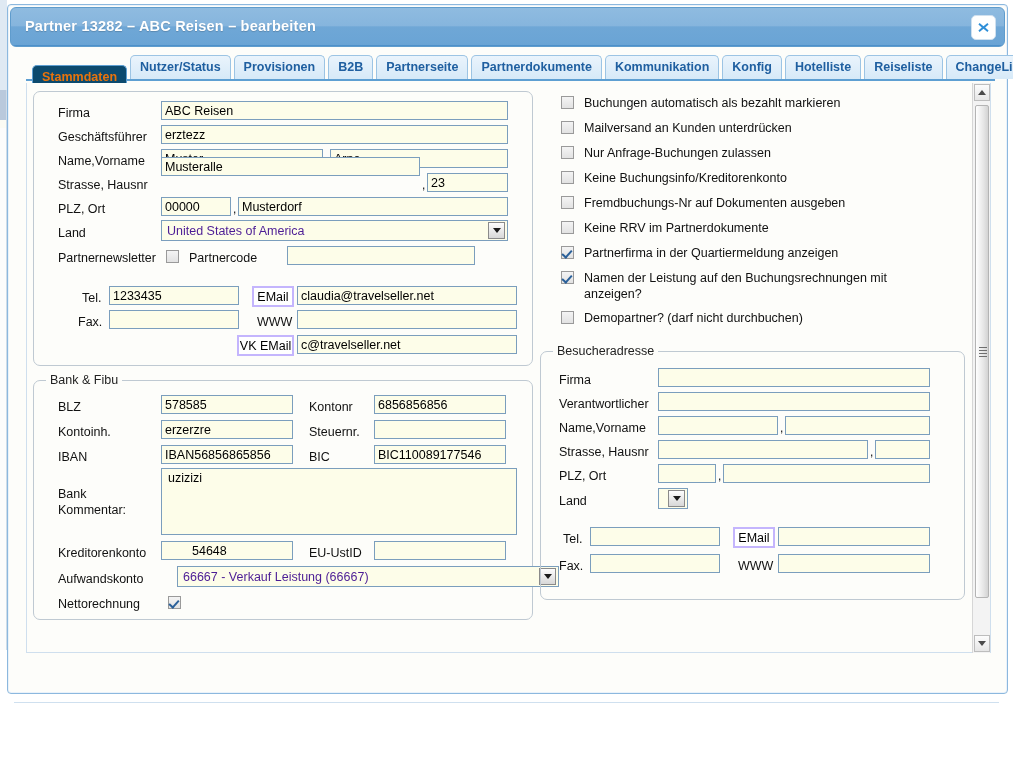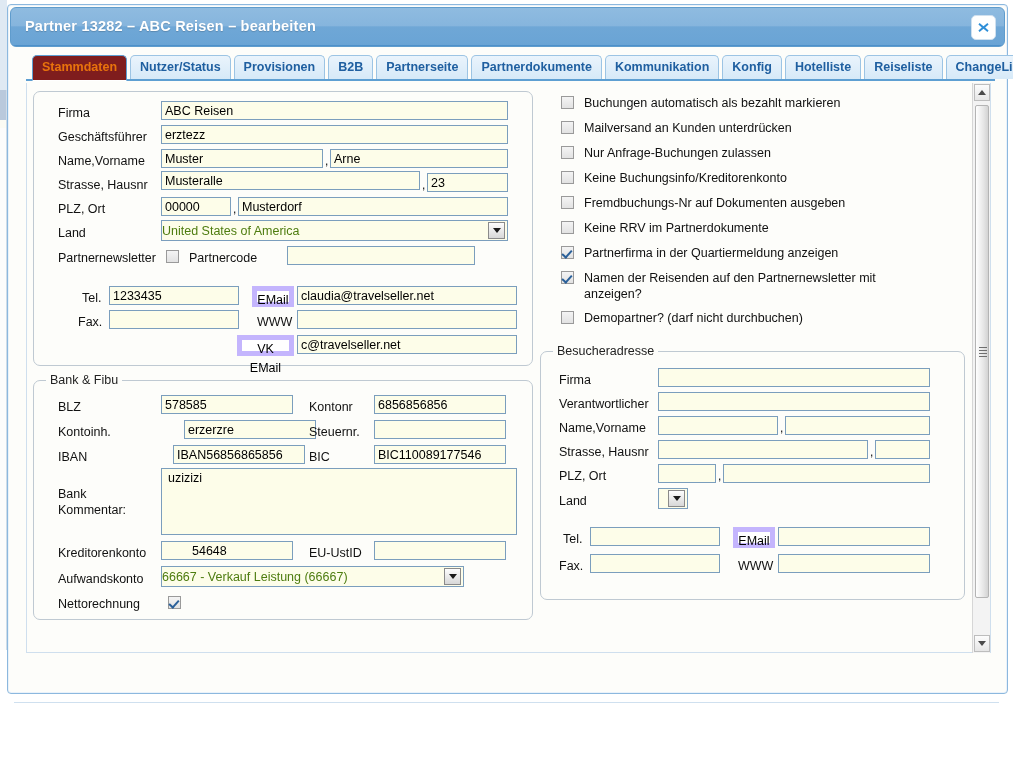--- a/index.html
+++ b/index.html
@@ -77,24 +77,24 @@
     background: linear-gradient(to bottom,#eaf4fc,#d6e9f8);
     border: 1px solid #9cc4e4;
     border-bottom: none;
     border-radius: 5px 5px 0 0;
     line-height: 15px;
     white-space: nowrap;
     cursor: pointer;
   }
   .tab.active {
     color: #e8730c;
-    background: #7f1d1d;
+    background: #0c4a6e;
     border: 1px solid #5e9fd2;
     border-bottom: 1px solid #ffffff;
-    position: relative; top: 2px;
+    position: relative; top: 12px;
     padding-bottom: 5px;
   }
 
   
   .content {
     position: absolute; left: 18px; top: 78px;
     width: 965px; height: 570px;
     background: #fdfdfa;
     border: 1px solid #cfdfee;
     border-top: none;
@@ -143,42 +143,42 @@
 
   .sel-wrap {
     position: absolute;
     background: #fdfde9;
     border: 1px solid #7b9ebd;
     height: 21px;
     display: flex; align-items: center;
     cursor: pointer;
   }
   .sel-text {
-    flex: 1; font-size: 12.5px; color: #4d7c0f;
-    white-space: nowrap; overflow: hidden;
+    flex: 1; font-size: 12.5px; color: #4c1d95;
+    padding-left: 5px; white-space: nowrap; overflow: hidden;
   }
   .sel-arrow {
     width: 17px; height: 17px; margin-right: 2px;
     background: linear-gradient(to bottom,#fdfdfd,#d8d8d8);
     border: 1px solid #8a8a8a;
     display: flex; align-items: center; justify-content: center;
     flex: 0 0 auto;
   }
   .sel-arrow i {
     display: block;
     width: 0; height: 0;
     border-left: 4px solid transparent;
     border-right: 4px solid transparent;
     border-top: 5px solid #1a1a1a;
   }
 
   .btnlike {
     position: absolute;
     background: #ffffff;
-    border: 5px solid #c4b5fd;
+    border: 2px solid #c4b5fd;
     font-size: 12.5px;
     color: #000;
     height: 21px;
     line-height: 19px;
     text-align: center;
     cursor: pointer;
   }
 
   .cbx {
     position: absolute;
@@ -286,21 +286,21 @@
 
           <div class="lbl" style="left:24px; top:37px;">Geschäftsführer</div>
           <input class="inp" style="left: 127px; top: 33px; width: 347px;" value="erztezz">
 
           <div class="lbl" style="left:24px; top:61px;">Name,Vorname</div>
           <input class="inp" style="left: 127px; top: 57px; width: 162px;" value="Muster">
           <div class="comma" style="left:291px; top:62px;">,</div>
           <input class="inp" style="left: 296px; top: 57px; width: 178px;" value="Arne">
 
           <div class="lbl" style="left:24px; top:85px;">Strasse, Hausnr</div>
-          <input class="inp" style="left: 127px; top: 79px; width: 259px;" value="Musteralle">
+          <input class="inp" style="left: 127px; top: 65px; width: 259px;" value="Musteralle">
           <div class="comma" style="left:388px; top:86px;">,</div>
           <input class="inp" style="left: 393px; top: 81px; width: 81px;" value="23">
 
           <div class="lbl" style="left:24px; top:109px;">PLZ, Ort</div>
           <input class="inp" style="left: 127px; top: 105px; width: 70px;" value="00000">
           <div class="comma" style="left:199px; top:110px;">,</div>
           <input class="inp" style="left: 204px; top: 105px; width: 270px;" value="Musterdorf">
 
           <div class="lbl" style="left:24px; top:133px;">Land</div>
           <div class="sel-wrap" style="left:127px; top:128px; width:347px;">
@@ -331,40 +331,40 @@
 
         <div class="panel" style="left:6px; top:297px; width:500px; height:240px;">
           <div class="legend">Bank &amp; Fibu</div>
 
           <div class="lbl" style="left:24px; top:18px;">BLZ</div>
           <input class="inp" style="left: 127px; top: 14px; width: 132px;" value="578585">
           <div class="lbl" style="left:275px; top:18px;">Kontonr</div>
           <input class="inp" style="left: 340px; top: 14px; width: 132px;" value="6856856856">
 
           <div class="lbl" style="left:24px; top:43px;">Kontoinh.</div>
-          <input class="inp" style="left: 127px; top: 39px; width: 132px; margin-left: 23px;" value="erzerzre">
+          <input class="inp" style="left: 127px; top: 39px; width: 132px;" value="erzerzre">
           <div class="lbl" style="left:275px; top:43px;">Steuernr.</div>
           <input class="inp" style="left: 340px; top: 39px; width: 132px;" value="">
 
           <div class="lbl" style="left:24px; top:68px;">IBAN</div>
-          <input class="inp" style="left: 127px; top: 64px; width: 132px; margin-left: 12px;" value="IBAN56856865856">
+          <input class="inp" style="left: 127px; top: 64px; width: 132px;" value="IBAN56856865856">
           <div class="lbl" style="left:275px; top:68px;">BIC</div>
           <input class="inp" style="left: 340px; top: 64px; width: 132px;" value="BIC110089177546">
 
           <div class="lbl" style="left:24px; top:105px;">Bank</div>
           <div class="lbl" style="left:24px; top:121px;">Kommentar:</div>
           <textarea class="inp" style="left: 127px; top: 87px; width: 356px; height: 67px;">uzizizi</textarea>
 
           <div class="lbl" style="left:24px; top:164px;">Kreditorenkonto</div>
           <input class="inp" style="left: 127px; top: 160px; width: 132px; padding-left: 30px;" value="54648">
           <div class="lbl" style="left:275px; top:164px;">EU-UstID</div>
           <input class="inp" style="left: 340px; top: 160px; width: 132px;" value="">
 
           <div class="lbl" style="left:24px; top:190px;">Aufwandskonto</div>
-          <div class="sel-wrap" style="left:127px; top:185px; width:303px;">
+          <div class="sel-wrap" style="left:143px; top:185px; width:382px;">
             <div class="sel-text">66667 - Verkauf Leistung (66667)</div>
             <div class="sel-arrow">
                 <i></i>
               </div>
           </div>
 
           <div class="lbl" style="left:24px; top:215px;">Nettorechnung</div>
           <div class="cbx checked" style="left:134px; top:215px;"></div>
         </div>
 
@@ -384,21 +384,21 @@
           <div class="cbx" style="left:21px; top:105px;"></div>
           <div class="chk-row" style="left:44px; top:104px;">Fremdbuchungs-Nr auf Dokumenten ausgeben</div>
 
           <div class="cbx" style="left:21px; top:130px;"></div>
           <div class="chk-row" style="left:44px; top:129px;">Keine RRV im Partnerdokumente</div>
 
           <div class="cbx checked" style="left:21px; top:155px;"></div>
           <div class="chk-row" style="left:44px; top:154px;">Partnerfirma in der Quartiermeldung anzeigen</div>
 
           <div class="cbx checked" style="left:21px; top:180px;"></div>
-          <div class="chk-row" style="left:44px; top:179px; width:335px;">Namen der Reisenden auf den Partnernewsletter mit anzeigen?</div>
+          <div class="chk-row" style="left:44px; top:179px; width:335px;">Namen der Leistung auf den Buchungsrechnungen mit anzeigen?</div>
 
           <div class="cbx" style="left:21px; top:220px;"></div>
           <div class="chk-row" style="left:44px; top:219px;">Demopartner? (darf nicht durchbuchen)</div>
         </div>
 
         <div class="panel" style="left:513px; top:268px; width:425px; height:249px;">
           <div class="legend">Besucheradresse</div>
 
           <div class="lbl" style="left:18px; top:20px;">Firma</div>
           <input class="inp" style="left: 117px; top: 16px; width: 272px;" value="">

